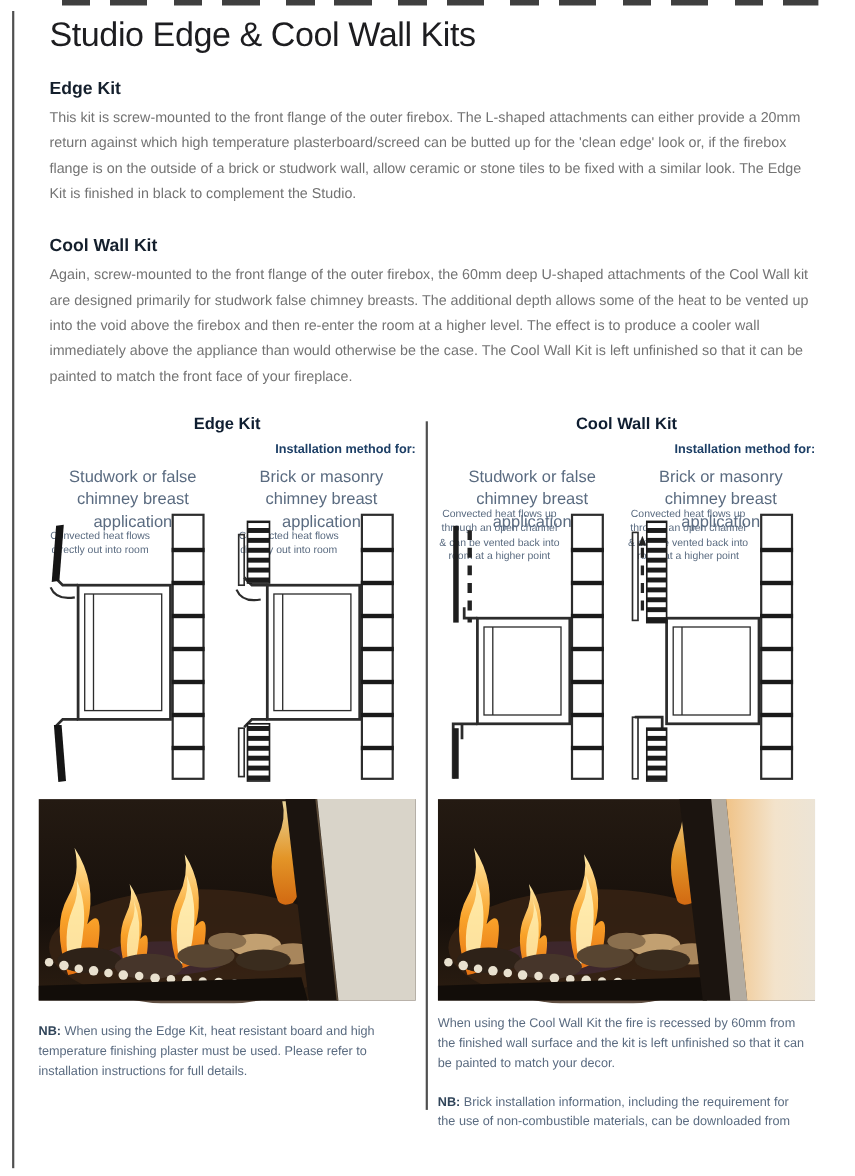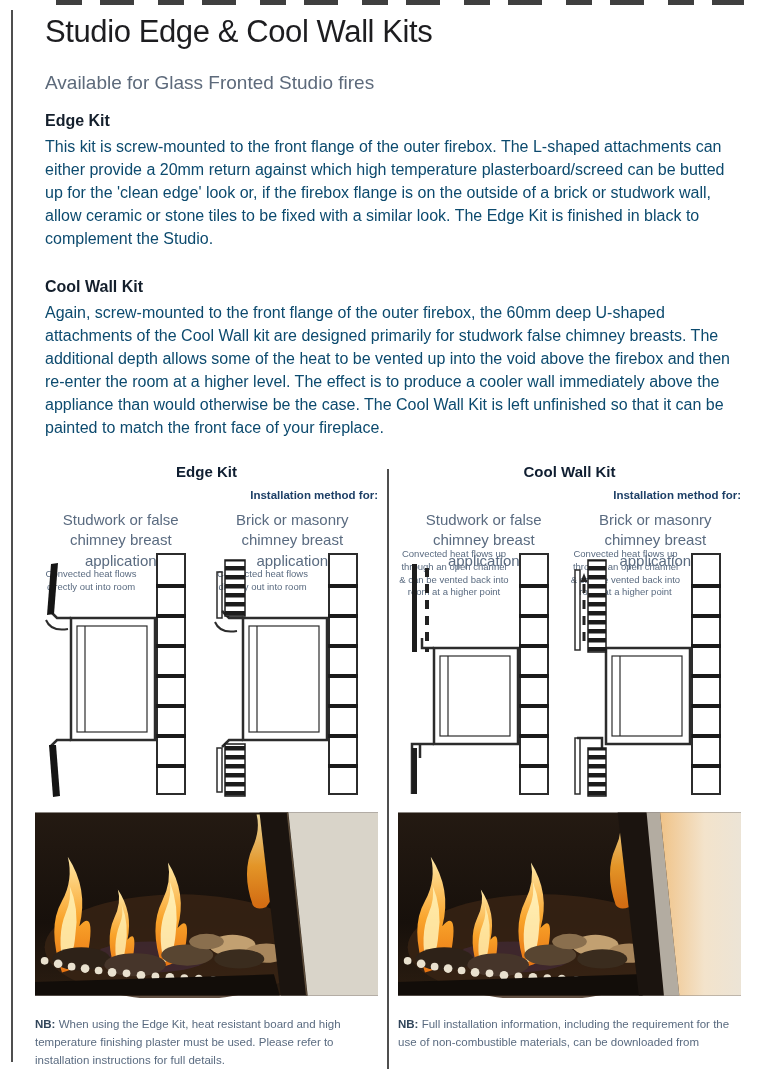--- a/index.html
+++ b/index.html
@@ -10,21 +10,21 @@
   .top-artifact { position:absolute; top:0; left:56px; width:688px; height:5px; opacity:.85;
     background:repeating-linear-gradient(90deg,#1d1d1d 0 26px, transparent 26px 44px, #1d1d1d 44px 78px, transparent 78px 102px); }
   .left-rule { position:absolute; left:11px; top:10px; width:2px; height:1052px; background:#4f4f4f; }
 
   .content { position:absolute; left:45px; top:10px; width:706px; }
 
   .page-title { font-size:31px; font-weight:400; letter-spacing:-.4px; color:#1d1d20; margin:4px 0 22px; }
   .page-subtitle { font-size:19px; font-weight:400; color:#5d6a7b; margin-bottom:18px; }
 
   .sec-heading { font-size:16px; font-weight:700; color:#141f2c; margin:14px 0 5px; }
-  .sec-body { font-size:16px; line-height:23px; color:#0c4a6e; width:700px; }
+  .sec-body { font-size:13px; line-height:23px; color:#737373; width:700px; }
   .sec + .sec { margin-top:28px; }
 
   .kits { display:flex; margin-top:24px; margin-left:-10px; }
   .kit-col { width:343px; }
   .kits-divider { width:2px; background:#4f4f4f; margin:6px 9px 0 9px; height:626px; }
 
   .kit-title { text-align:center; font-size:15px; font-weight:700; color:#0f1e31; }
   .install-label { text-align:right; font-size:11.5px; font-weight:700; color:#1d3f66; margin-top:9px; }
 
   .apps { display:flex; margin-top:9px; }
@@ -72,21 +72,20 @@
     </linearGradient>
   </defs>
 </svg>
 
 <div class="page">
   <div class="top-artifact"></div>
   <div class="left-rule"></div>
 
   <div class="content">
     <h1 class="page-title">Studio Edge &amp; Cool Wall Kits</h1>
-    <div class="page-subtitle">Available for Glass Fronted Studio fires</div>
 
     <div class="sec">
       <h2 class="sec-heading">Edge Kit</h2>
       <p class="sec-body">This kit is screw-mounted to the front flange of the outer firebox. The L-shaped attachments can either provide a 20mm return against which high temperature plasterboard/screed can be butted up for the 'clean edge' look or, if the firebox flange is on the outside of a brick or studwork wall, allow ceramic or stone tiles to be fixed with a similar look. The Edge Kit is finished in black to complement the Studio.</p>
     </div>
 
     <div class="sec">
       <h2 class="sec-heading">Cool Wall Kit</h2>
       <p class="sec-body">Again, screw-mounted to the front flange of the outer firebox, the 60mm deep U-shaped attachments of the Cool Wall kit are designed primarily for studwork false chimney breasts. The additional depth allows some of the heat to be vented up into the void above the firebox and then re-enter the room at a higher level. The effect is to produce a cooler wall immediately above the appliance than would otherwise be the case. The Cool Wall Kit is left unfinished so that it can be painted to match the front face of your fireplace.</p>
     </div>
@@ -302,22 +301,23 @@
                 <circle cx="215" cy="176" r="4"></circle>
                 <circle cx="230" cy="177" r="4"></circle>
             </g>
             <polygon points="0,176 248,168 254,190 0,190" fill="#120d09"></polygon>
             <polygon points="228,0 258,0 276,190 250,190" fill="#1b140f"></polygon>
             <polygon points="258,0 272,0 292,190 276,190" fill="#b3aca1"></polygon>
             <polygon points="272,0 356,0 356,190 292,190" fill="url(#wallGlow)"></polygon>
           </svg>
         </div>
 
+        <div class="caption">When using the Cool Wall Kit the fire is recessed by 60mm from the finished wall surface and the kit is left unfinished so that it can be painted to match your decor.</div>
         <div class="nb">
           <span class="nb-label">NB:</span>
-          <span>Full installation information, including the requirement for the use of non-combustible materials, can be downloaded from</span>
+          <span>Brick installation information, including the requirement for the use of non-combustible materials, can be downloaded from</span>
           
         </div>
       </div>
 
     </div>
   </div>
 </div>
 
 </body></html>

